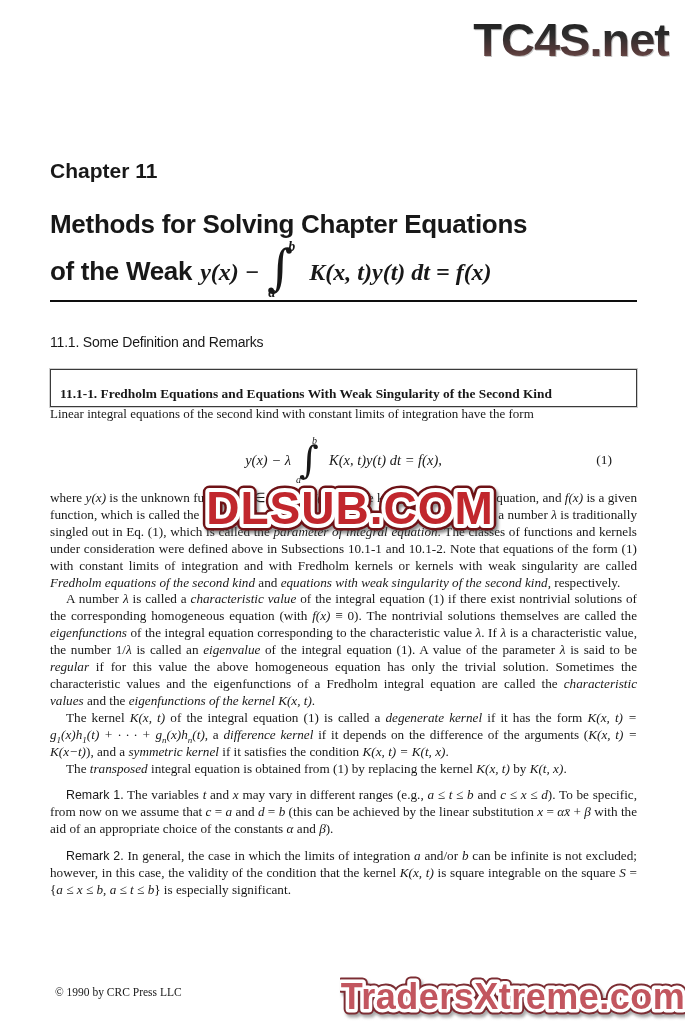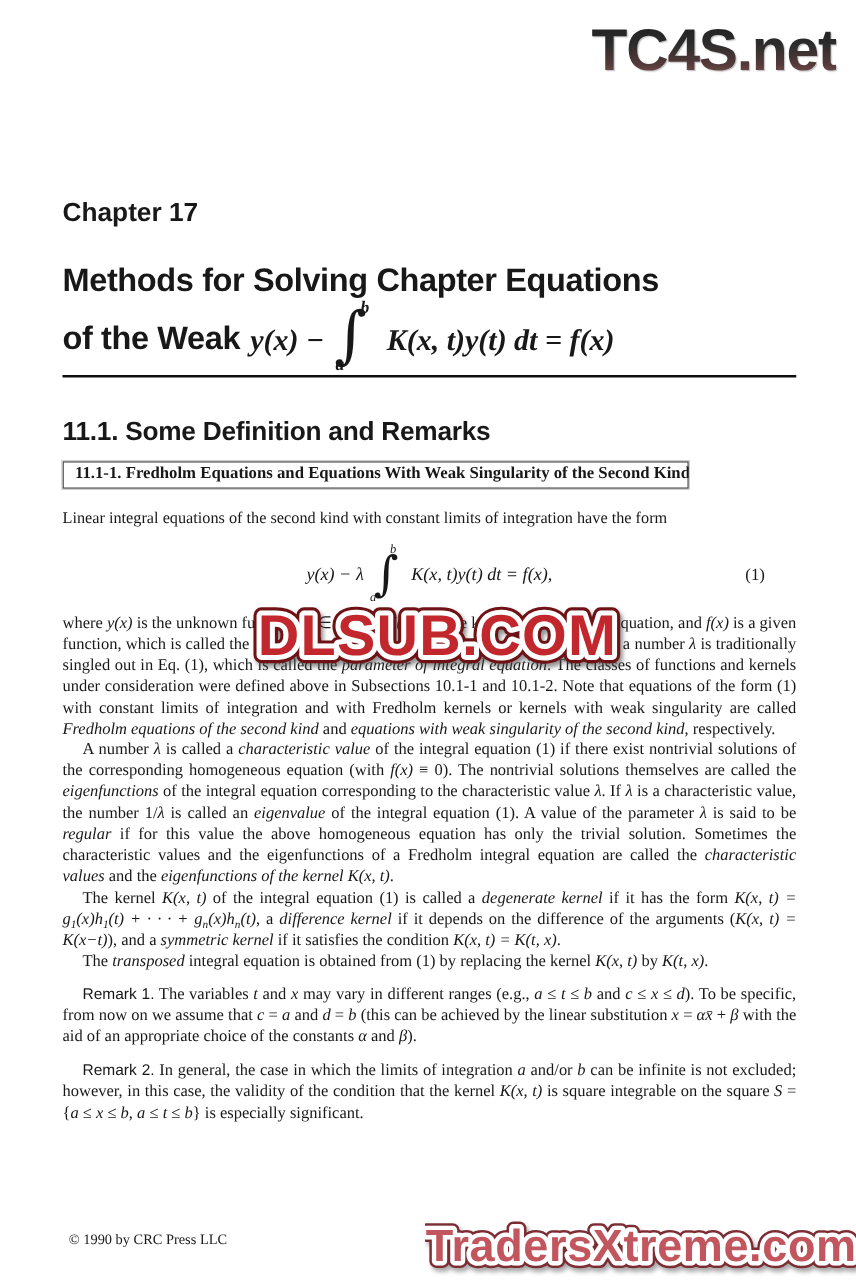--- a/index.html
+++ b/index.html
@@ -35,25 +35,25 @@
   .int-big{width:36px;height:54px;margin:0 6px 8px 8px;}
   .int-big .glyph{font-size:50px;line-height:50px;}
   .int-big .up{top:-3px;left:21px;font-size:14px;}
   .int-big .lo{bottom:-3px;left:1px;font-size:14px;}
   .int-eq{width:24px;height:42px;margin:0 8px 2px 6px;}
   .int-eq .glyph{font-size:38px;line-height:40px;}
   .int-eq .up{top:-4px;left:15px;font-size:10px;}
   .int-eq .lo{bottom:-3px;left:-1px;font-size:10px;}
 
   
-  #section-heading{top:334px;font-family:"Liberation Sans",sans-serif;font-weight:bold;font-size:21px;letter-spacing:-0.2px;}
+  #section-heading{top:334px;font-family:"Liberation Sans",sans-serif;font-weight:normal;font-size:14px;letter-spacing:-0.2px;}
   #subsection-box{
-    top:369px;box-sizing:border-box;width:501px;
+    top:369px;box-sizing:border-box;width:587px;
     border:1.4px solid #3a3a3a;outline:1px solid #cfcfcf;
-    padding:0 6px 4px 9px;
+    padding:16px 6px 4px 9px;
     font-weight:bold;font-size:13.4px;white-space:nowrap;
   }
 
   
   #intro{top:406px;font-size:13px;}
   #equation{top:436px;height:50px;}
   .eq-center{position:absolute;left:0;top:0;width:100%;text-align:center;line-height:48px;font-style:italic;font-size:14.5px;white-space:nowrap;}
   .eq-number{position:absolute;right:25px;top:16px;font-size:13.5px;}
 
   #bodytext{top:490px;font-size:13.2px;line-height:16.9px;text-align:justify;}
@@ -71,21 +71,21 @@
   #wm-center{left:200px;top:480px;filter:drop-shadow(2px 3px 1.5px rgba(70,70,70,0.6));}
   #wm-bottom{left:340px;top:972px;filter:drop-shadow(2px 3px 1.5px rgba(110,110,110,0.6));}
   #wm-center text{font-family:"Liberation Sans",sans-serif;font-weight:bold;font-size:46px;letter-spacing:1px;}
   #wm-bottom text{font-family:"Liberation Sans",sans-serif;font-weight:bold;font-size:36px;letter-spacing:0.5px;}
 </style>
 </head>
 <body>
 
 <div id="logo-top" class="abs wm">TC4S.net</div>
 
-<div id="chapter-label" class="content">Chapter 17</div>
+<div id="chapter-label" class="content">Chapter 11</div>
 <div id="title-line1" class="content">Methods for Solving Chapter Equations</div>
 <div id="title-line2" class="content">
   <span>of the Weak</span><span class="t2-math"><span>y(x) −</span><span class="int int-big"><span class="glyph">∫</span><span class="up">b</span><span class="lo">a</span></span><span>K(x, t)y(t) dt = f(x)</span></span>
 </div>
 <div id="title-rule" class="abs"></div>
 
 <div id="section-heading" class="content">11.1.  Some Definition and Remarks</div>
 <div id="subsection-box" class="content">
   <span>11.1-1.  Fredholm Equations and Equations With Weak Singularity of the Second Kind</span>
 </div>

